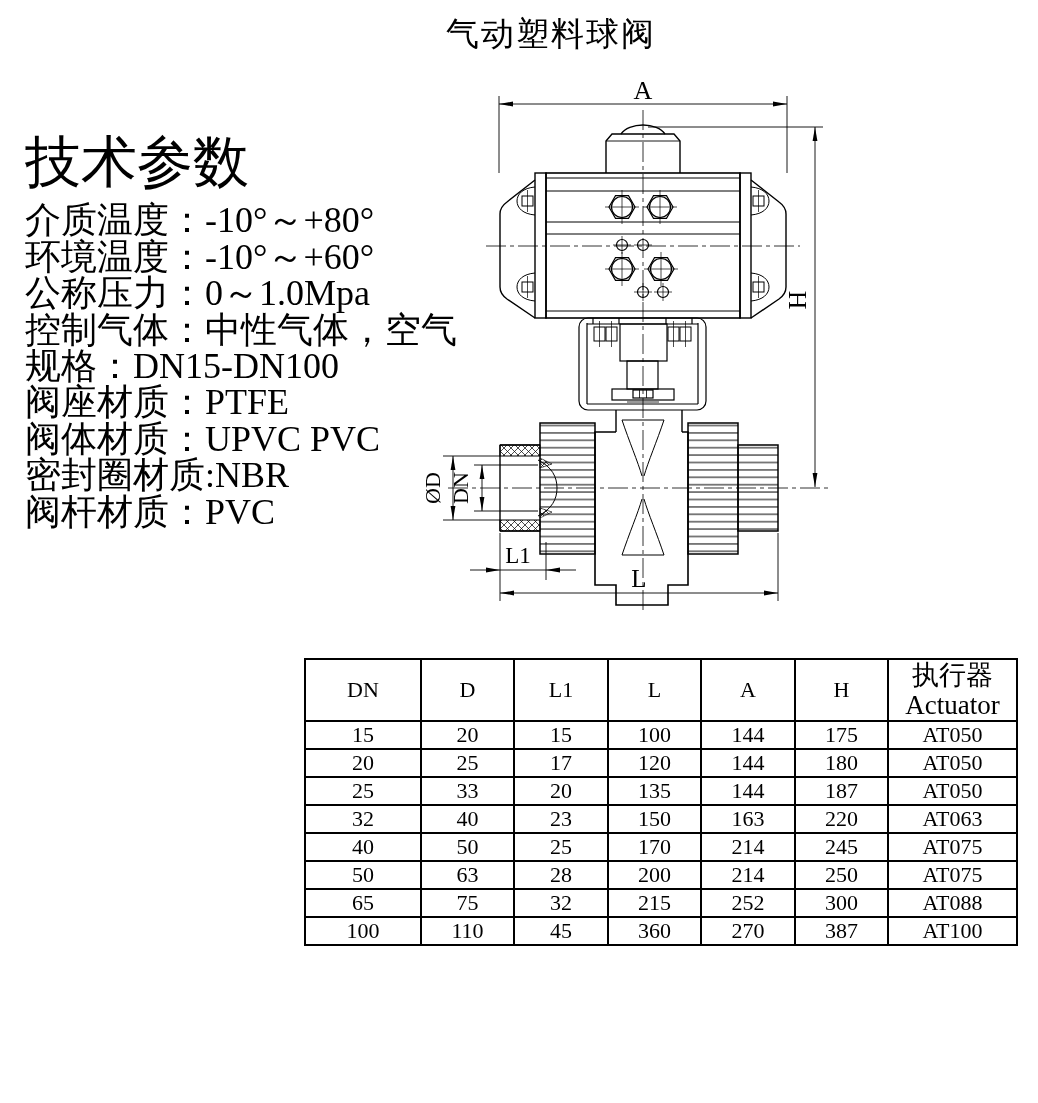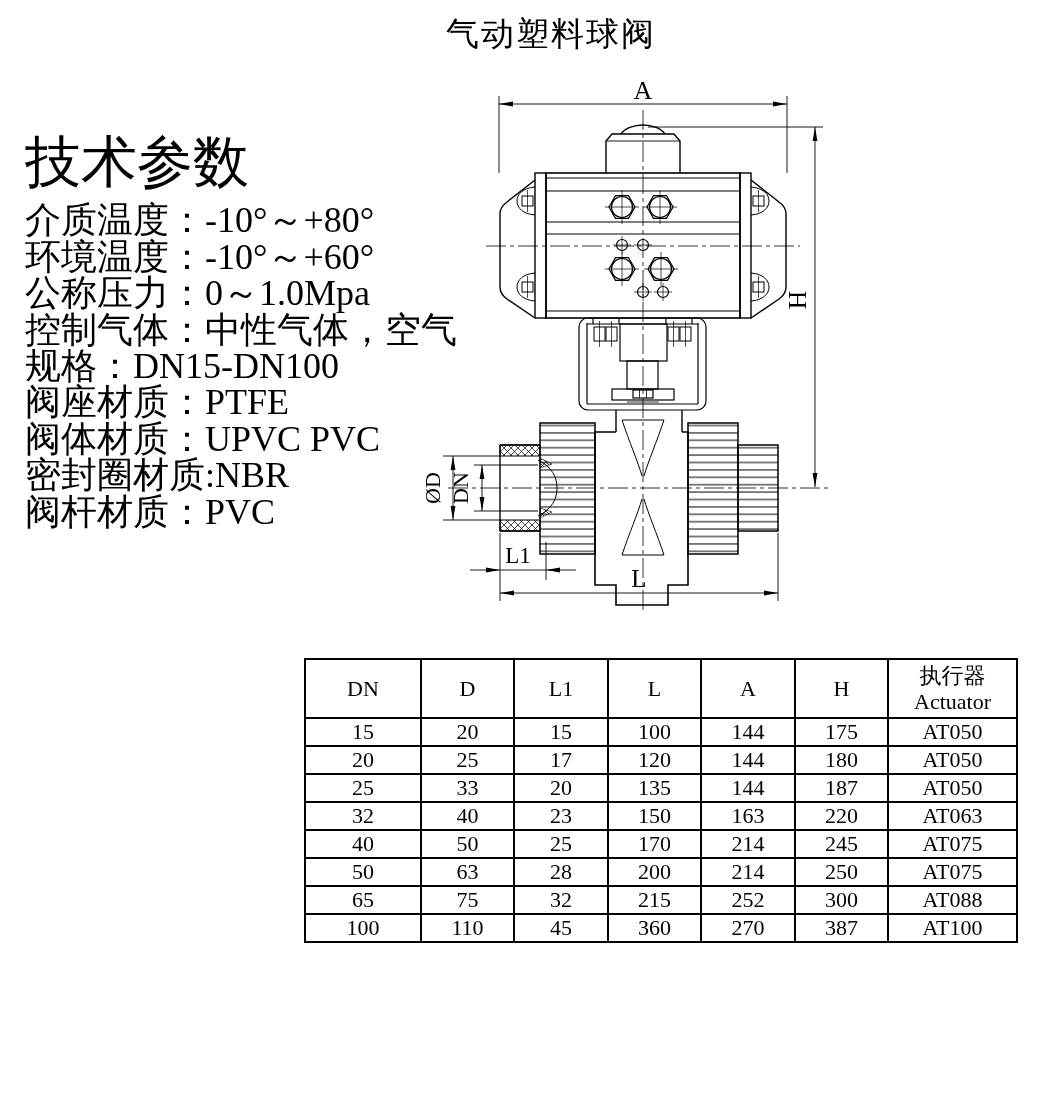--- a/index.html
+++ b/index.html
@@ -19,21 +19,21 @@
   table.spec-table{
     position:absolute;left:304px;top:658px;width:712px;
     border-collapse:collapse;table-layout:fixed;
   }
   .spec-table th,.spec-table td{
     border:2px solid #000;text-align:center;vertical-align:middle;
     font-weight:normal;font-size:22px;padding:0;overflow:hidden;
   }
   .spec-table thead tr{height:59px;}
   .spec-table tbody tr{height:24px;}
-  .act-hdr{font-size:22px;line-height:1.12;display:inline-block;}
+  .act-hdr{font-size:27px;line-height:1.12;display:inline-block;}
 </style>
 </head>
 <body>
 
 <div class="page-title">气动塑料球阀</div>
 
 <div class="tech">
   <div class="tech-heading">技术参数</div>
   <div>
       <div class="spec-line">介质温度：-10°～+80°</div>

